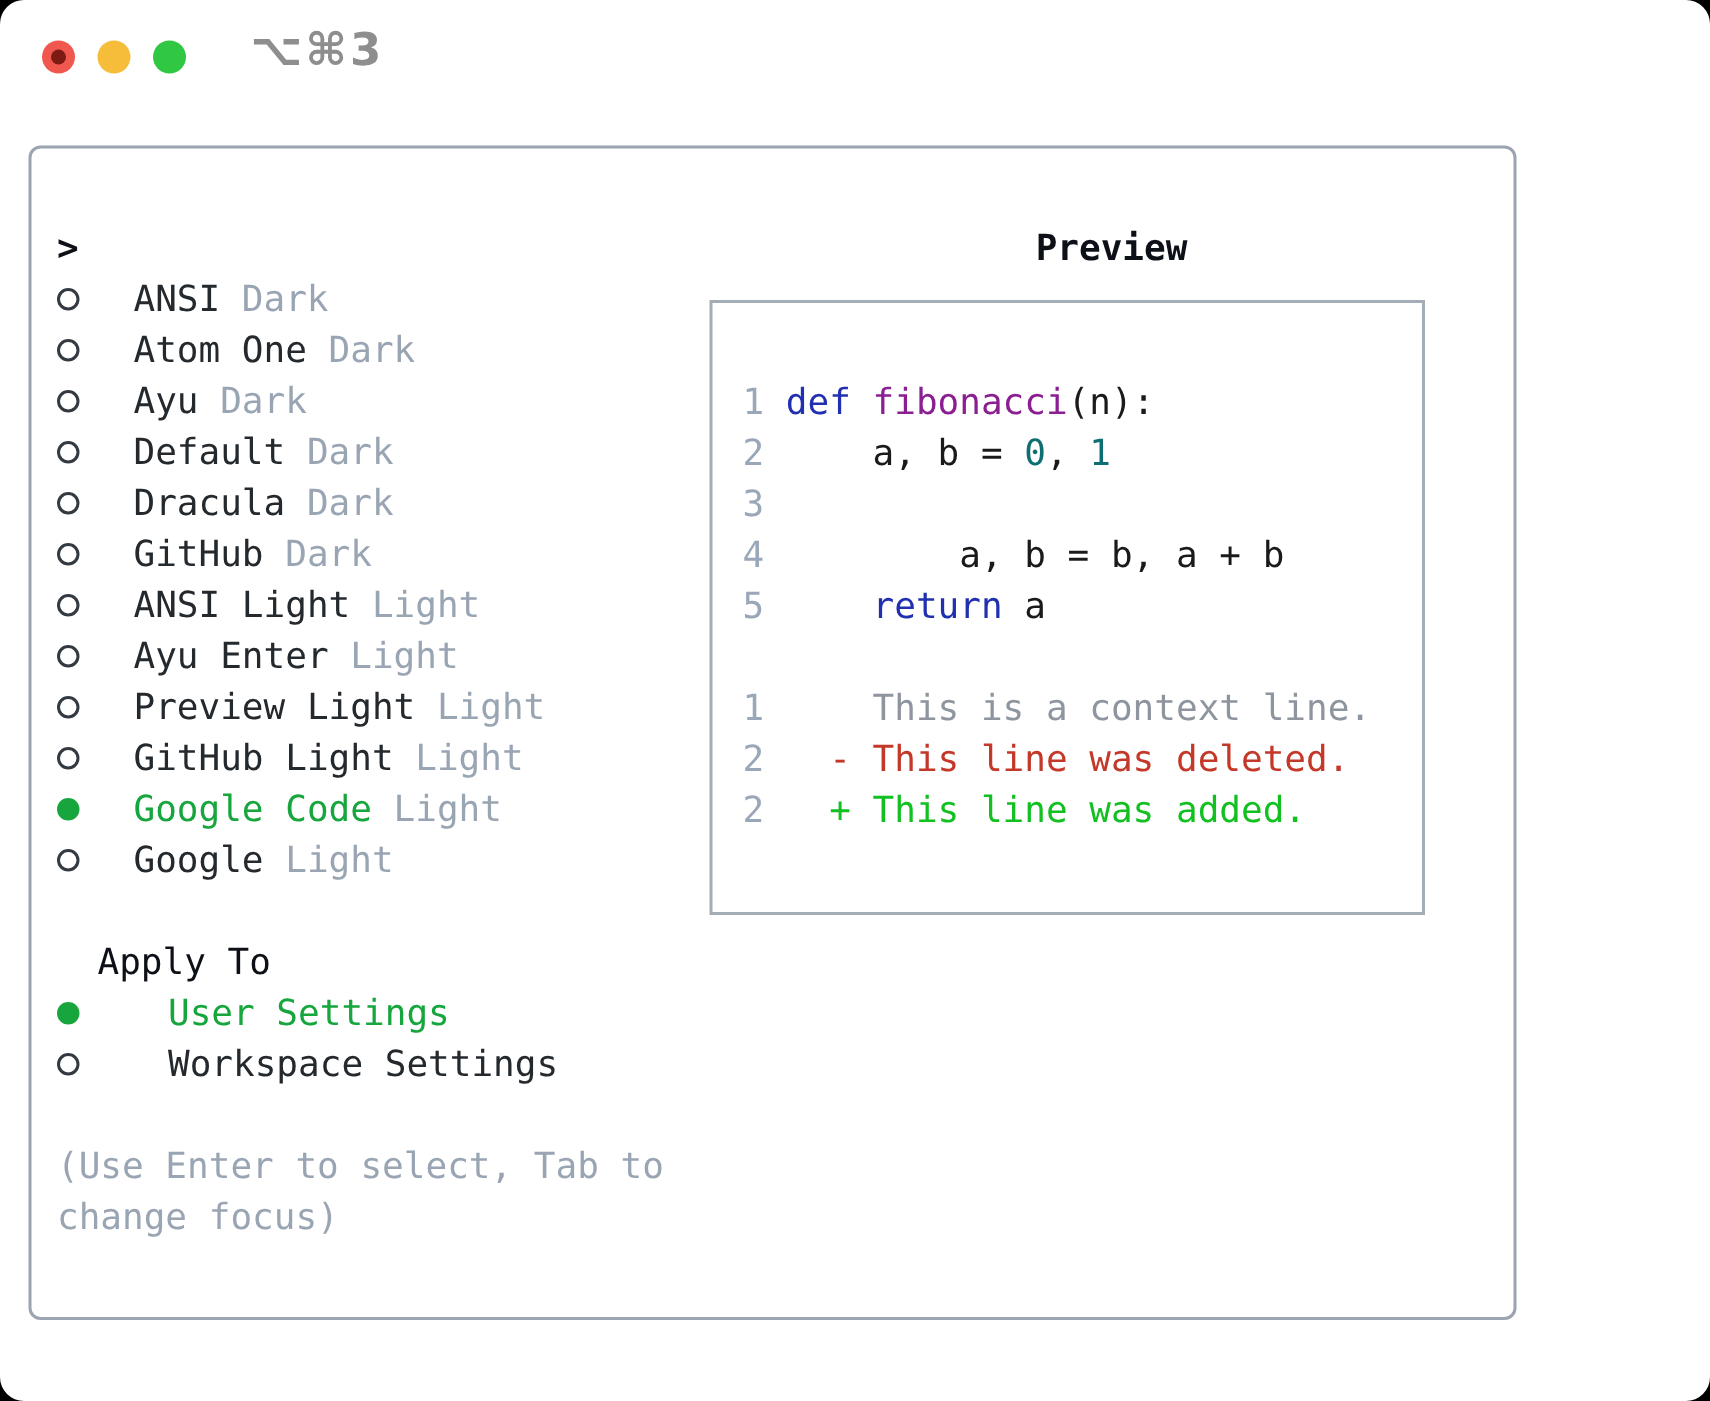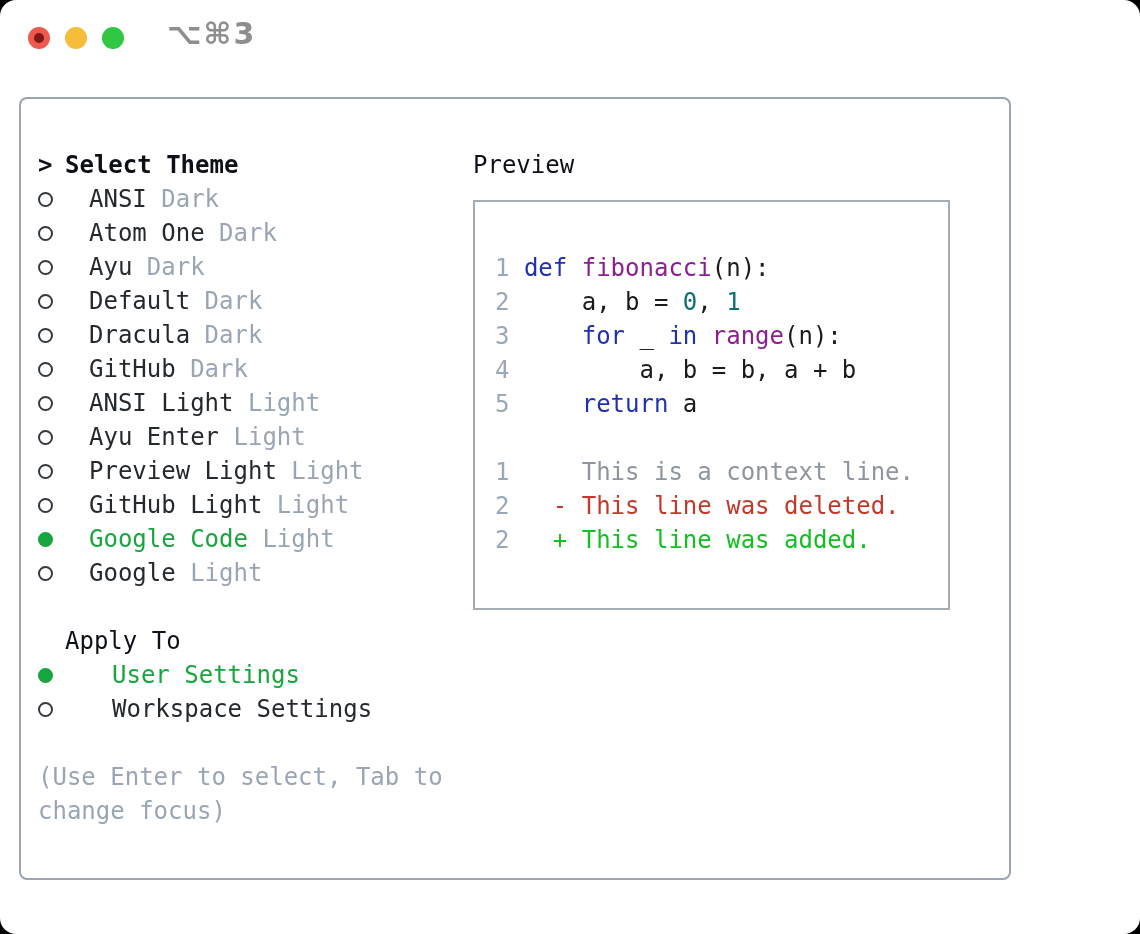--- a/index.html
+++ b/index.html
@@ -49,21 +49,21 @@
   .list-title{font-weight:bold;color:#0d1117;}
   .theme-name{color:#24292e;margin-left:24px;}
   .theme-name.selected{color:var(--green,#17a63d);}
   .variant{color:#9aa5b4;margin-left:1ch;}
   .option-label{color:#24292e;margin-left:47px;}
   .option-label.selected{color:var(--green,#17a63d);}
   .section-title{color:#0d1117;}
   .spacer{height:34px;}
   .help{color:#9aa5b4;white-space:pre;}
   
-  .preview-title{height:34px;font-weight:normal;color:#0d1117;}
+  .preview-title{height:34px;font-weight:bold;color:#0d1117;text-align:center;}
   .preview-box{
     margin-top:18px;width:477px;box-sizing:border-box;
     border:2px solid #a4adb6;
     padding:49px 10px 51px 20px;
   }
   .pline{display:flex;height:34px;white-space:pre;}
   .lnum{display:inline-block;min-width:1ch;text-align:right;color:#9aa7b9;margin-right:1ch;flex:none;}
   .code{white-space:pre;}
   .tk-kw{color:var(--kw,#2130b0);}
   .tk-fn{color:var(--fn,#8b1f92);text-align:center;}
@@ -87,21 +87,20 @@
       <div class="light max"></div>
     </div>
     <div class="shortcut">⌥⌘3</div>
   </div>
 
   <div class="panel">
 
     <div class="left-col">
       <div class="row">
         <span class="marker"><span class="cursor">&gt;</span></span>
-        <span class="list-title">Select Theme</span>
       </div>
 
       <div id="theme-items">
           <div class="row"><span class="marker"><span class="dot"></span></span><span class="theme-name">ANSI</span><span class="variant">Dark</span></div>
           <div class="row"><span class="marker"><span class="dot"></span></span><span class="theme-name">Atom One</span><span class="variant">Dark</span></div>
           <div class="row"><span class="marker"><span class="dot"></span></span><span class="theme-name">Ayu</span><span class="variant">Dark</span></div>
           <div class="row"><span class="marker"><span class="dot"></span></span><span class="theme-name">Default</span><span class="variant">Dark</span></div>
           <div class="row"><span class="marker"><span class="dot"></span></span><span class="theme-name">Dracula</span><span class="variant">Dark</span></div>
           <div class="row"><span class="marker"><span class="dot"></span></span><span class="theme-name">GitHub</span><span class="variant">Dark</span></div>
           <div class="row"><span class="marker"><span class="dot"></span></span><span class="theme-name">ANSI Light</span><span class="variant">Light</span></div>
@@ -129,21 +128,21 @@
       <div class="row help">(Use Enter to select, Tab to</div>
       <div class="row help">change focus)</div>
     </div>
 
     <div class="right-col">
       <div class="preview-title">Preview</div>
       <div class="preview-box">
         <div id="code-lines">
             <div class="pline"><span class="lnum">1</span><span class="code"><span class="tk-kw">def</span><span class="tk-pl"> </span><span class="tk-fn">fibonacci</span><span class="tk-pl">(n):</span></span></div>
             <div class="pline"><span class="lnum">2</span><span class="code"><span class="tk-pl">    a, b = </span><span class="tk-num">0</span><span class="tk-pl">, </span><span class="tk-num">1</span></span></div>
-            <div class="pline"><span class="lnum">3</span><span class="code"><span class="tk-pl">    </span><span class="tk-kw">for</span><span class="tk-pl"> _ </span><span class="tk-kw">in</span><span class="tk-pl"> </span><span class="tk-fn">range</span><span class="tk-pl">(n):</span></span></div>
+            <div class="pline"><span class="lnum">3</span></div>
             <div class="pline"><span class="lnum">4</span><span class="code"><span class="tk-pl">        a, b = b, a + b</span></span></div>
             <div class="pline"><span class="lnum">5</span><span class="code"><span class="tk-pl">    </span><span class="tk-kw">return</span><span class="tk-pl"> a</span></span></div>
           </div>
         <div class="pline"></div>
         <div id="diff-lines">
             <div class="pline"><span class="lnum">1</span><span class="code diff-context">    This is a context line.</span></div>
             <div class="pline"><span class="lnum">2</span><span class="code diff-deleted">  - This line was deleted.</span></div>
             <div class="pline"><span class="lnum">2</span><span class="code diff-added">  + This line was added.</span></div>
           </div>
       </div>

